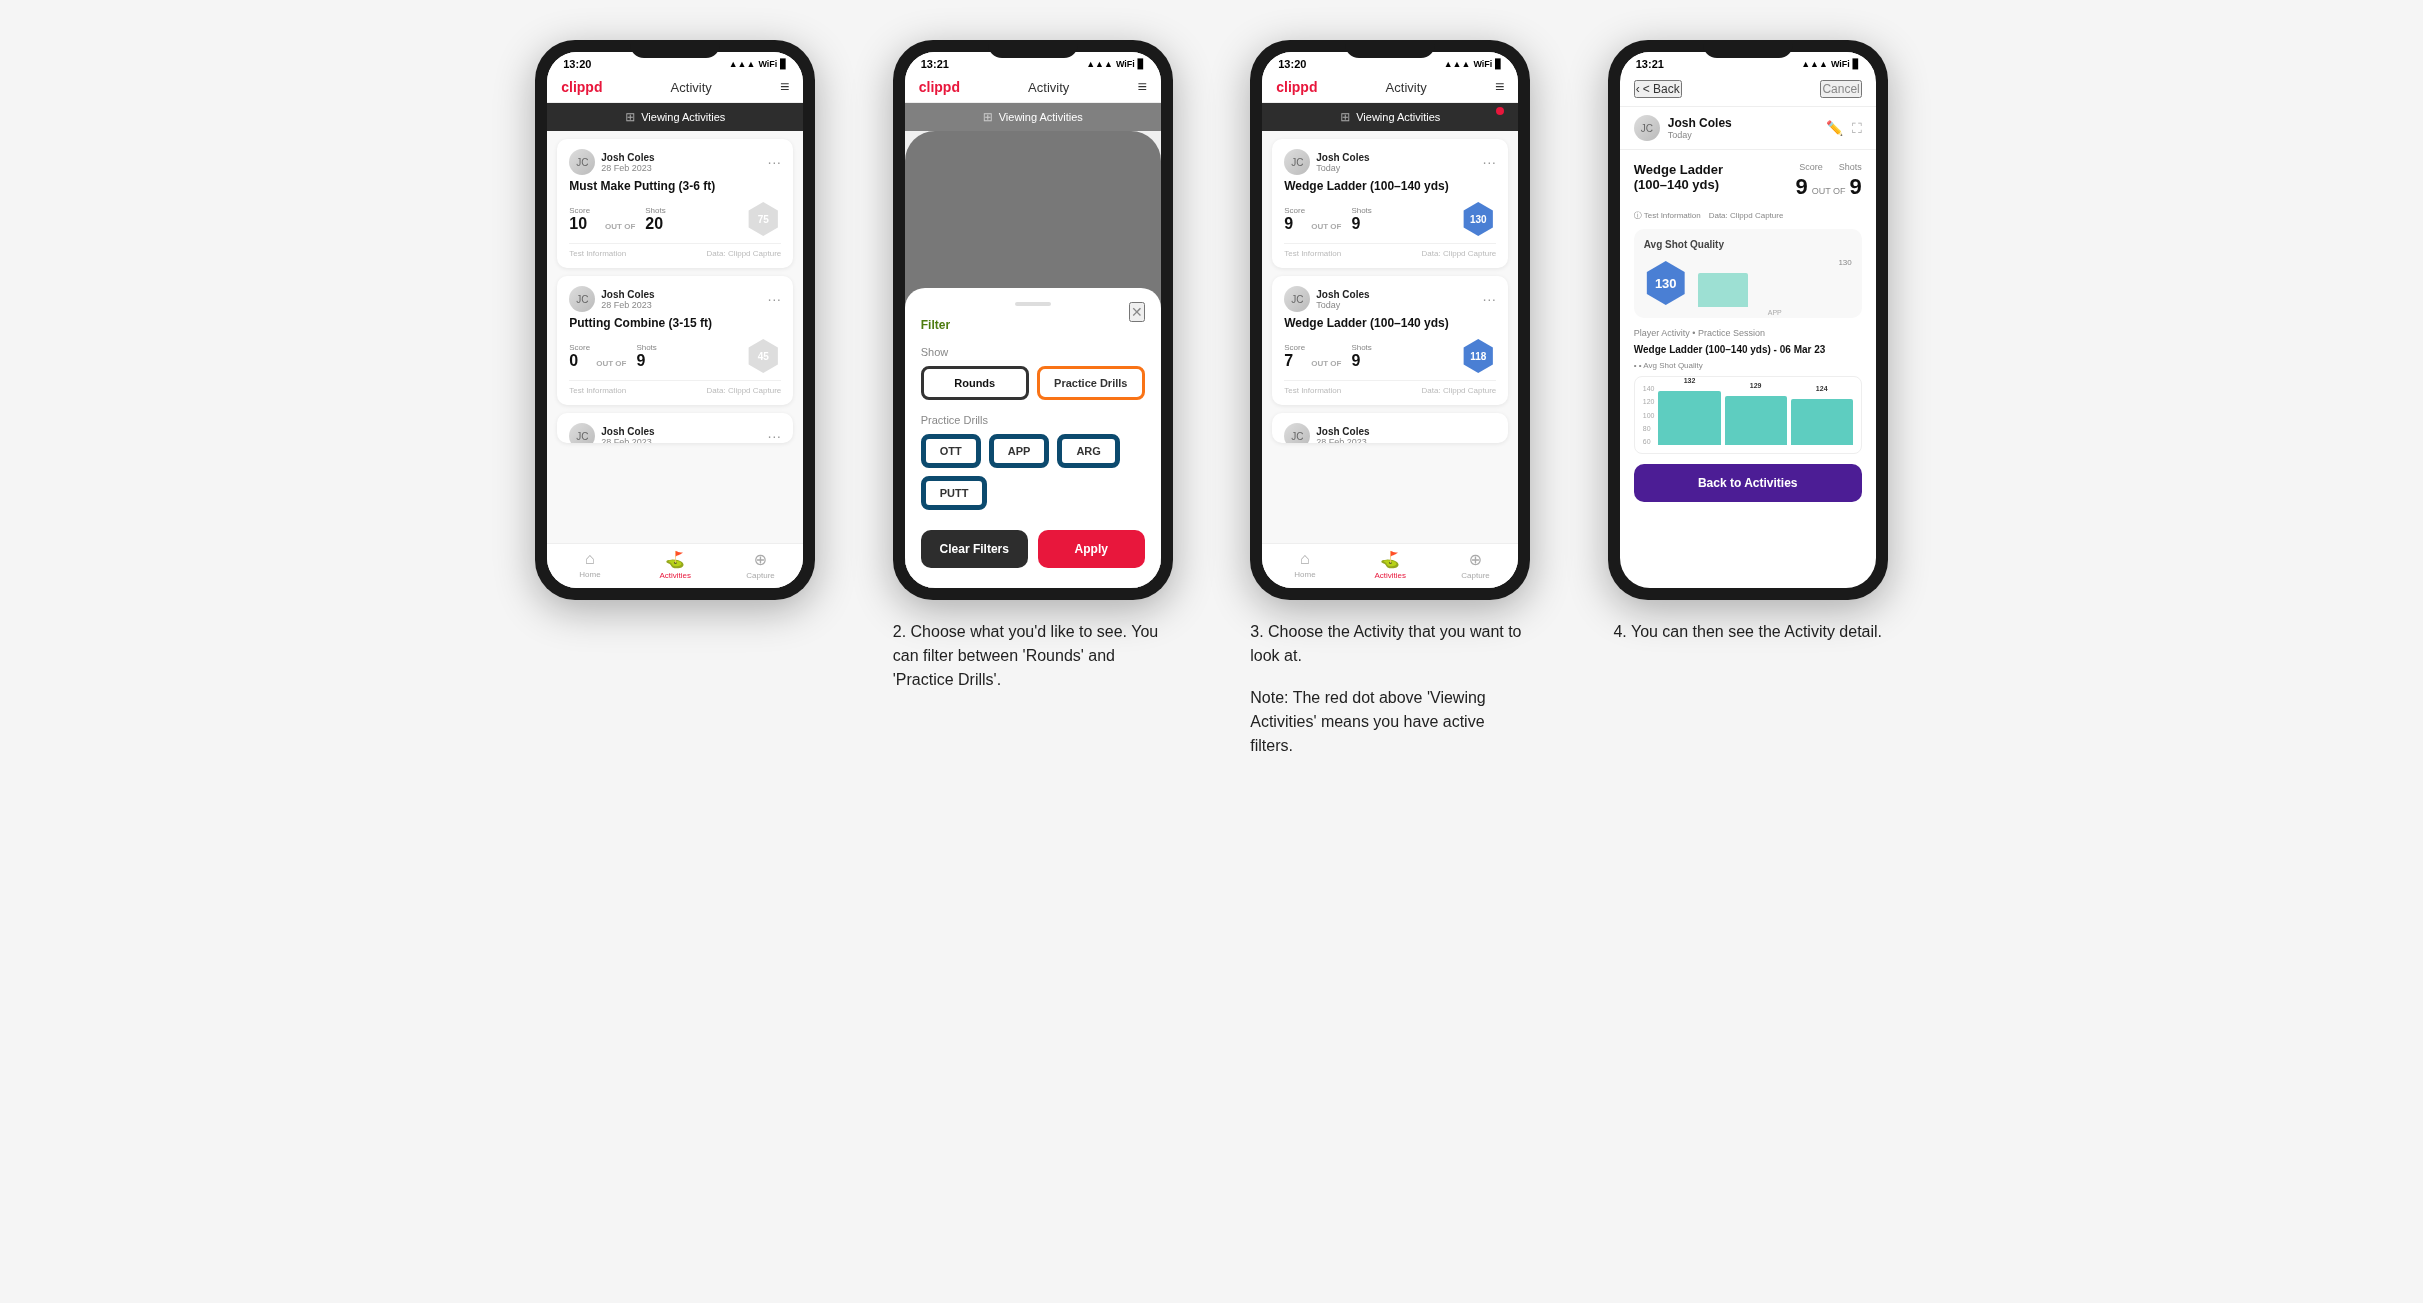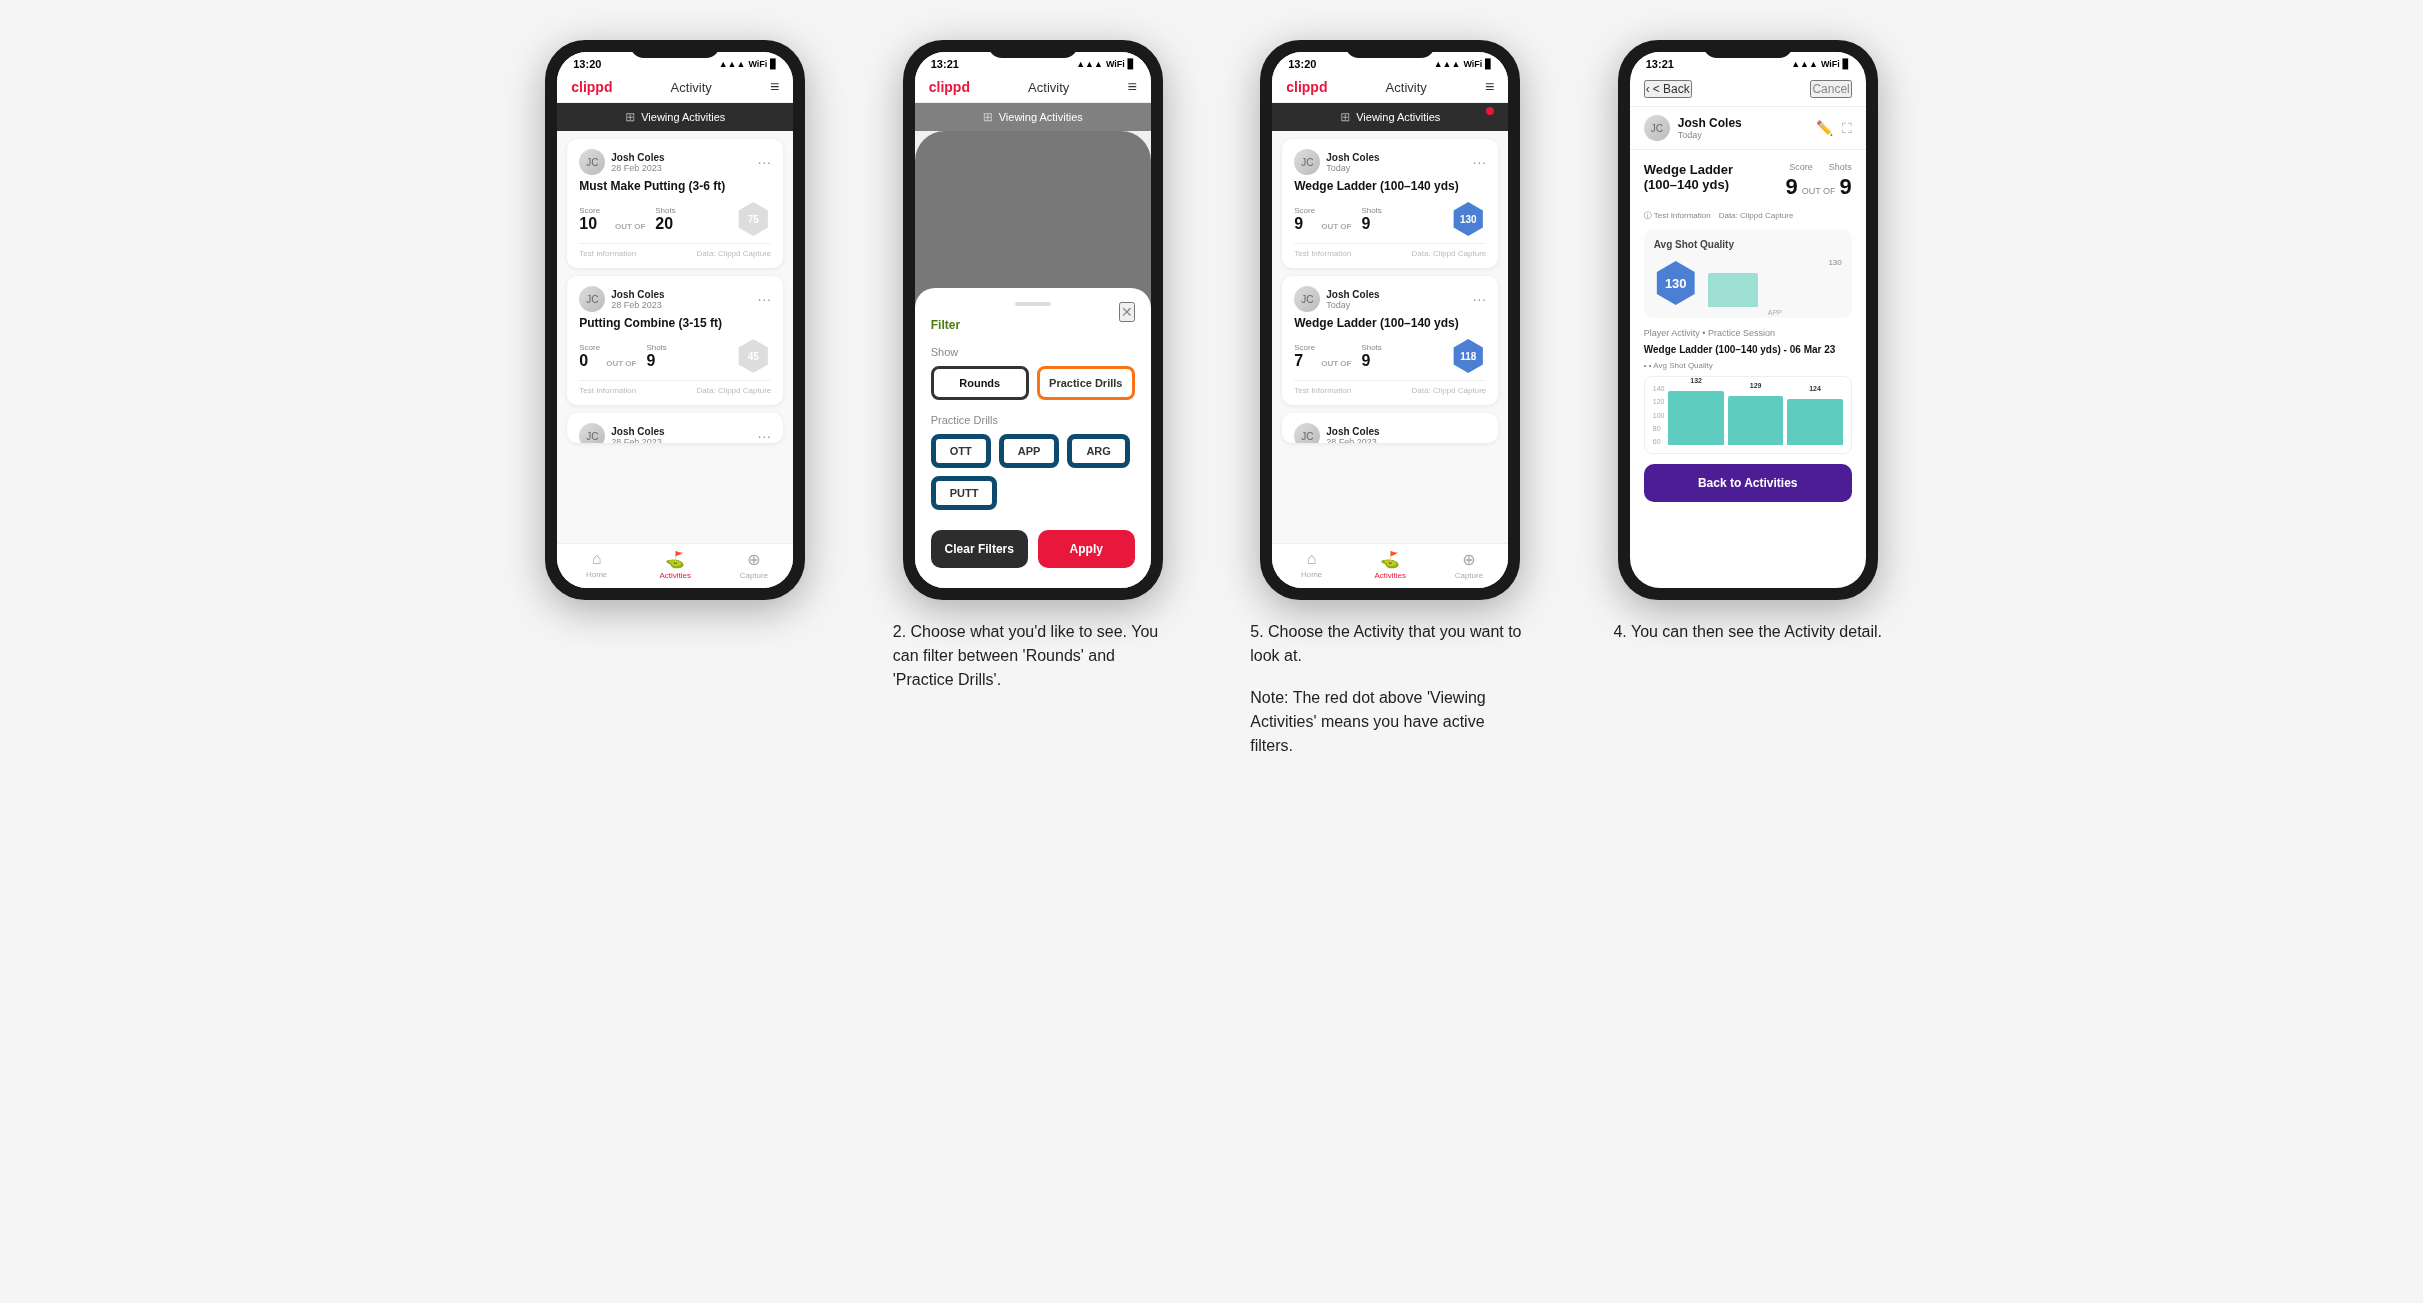--- a/index.html
+++ b/index.html
@@ -21,21 +21,21 @@
     }
     .step-column {
       display: flex;
       flex-direction: column;
       align-items: center;
       flex: 1;
       gap: 20px;
     }
     
     .phone-frame {
-      width: 260px;
+      width: 280px;
       height: 560px;
       background: #1a1a1a;
       border-radius: 40px;
       padding: 12px;
       position: relative;
       box-shadow: 0 10px 40px rgba(0,0,0,0.3);
       flex-shrink: 0;
     }
     .phone-screen {
       width: 100%;
@@ -805,21 +805,21 @@
             <span class="nav-label active">Activities</span>
           </div>
           <div class="nav-item">
             <span class="nav-icon">⊕</span>
             <span class="nav-label">Capture</span>
           </div>
         </div>
       </div>
     </div>
     <div style="max-width:280px;">
-      <div class="step-description">5. Choose the Activity that you want to look at.</div>
+      <div class="step-description">3. Choose the Activity that you want to look at.</div>
       <br>
       <div class="step-description">Note: The red dot above 'Viewing Activities' means you have active filters.</div>
     </div>
   </div>
 
   <div class="step-column">
     <div class="phone-frame">
       <div class="notch"></div>
       <div class="phone-screen">
 

